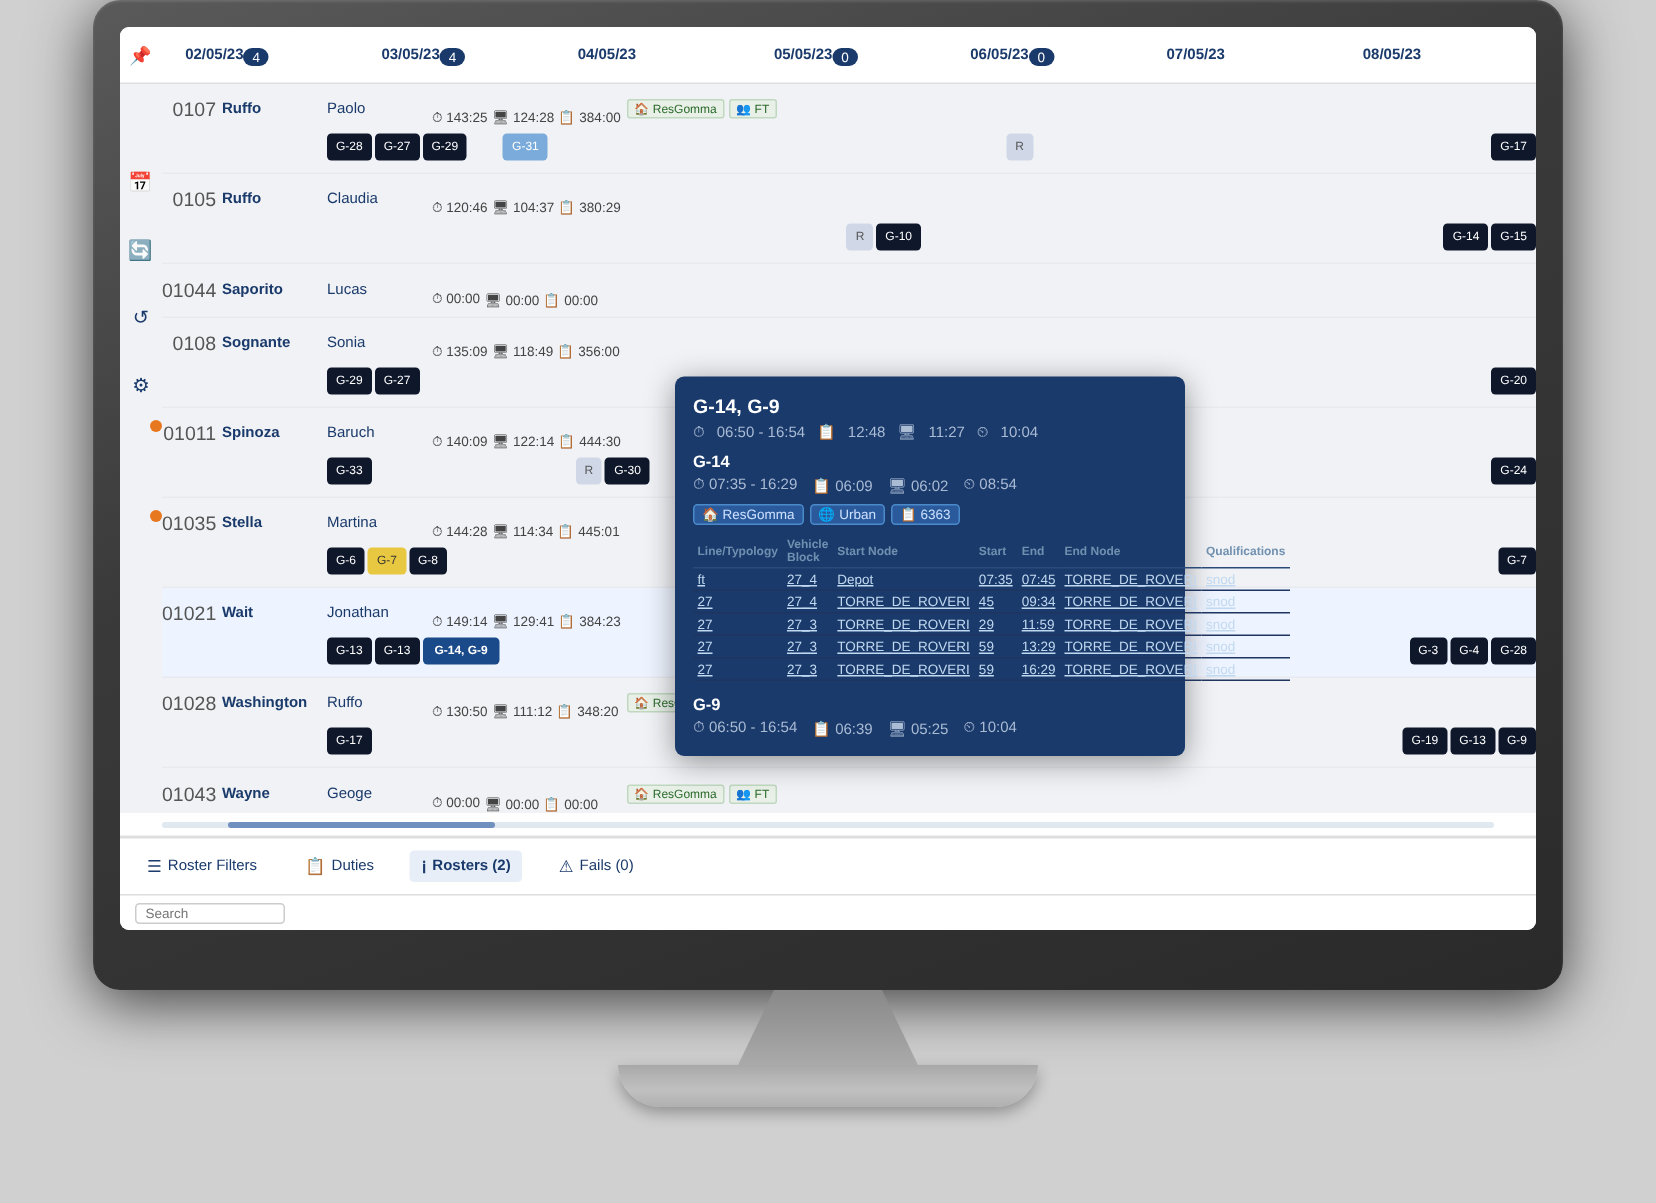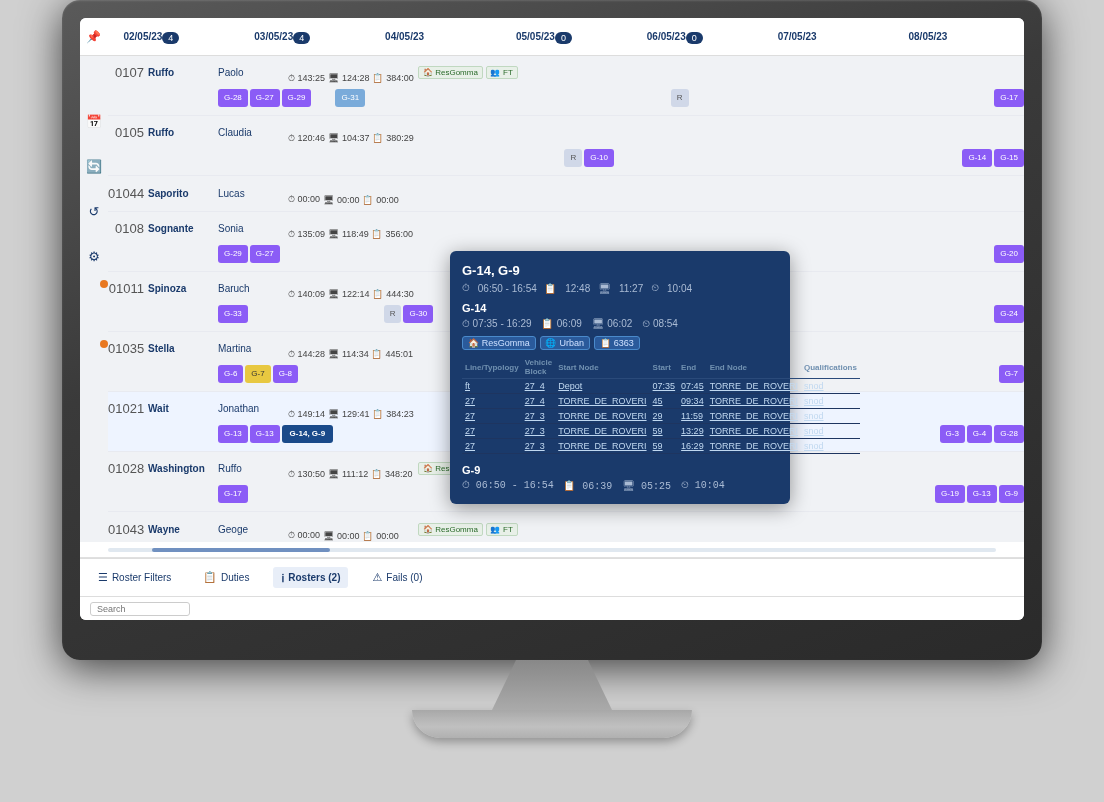--- a/index.html
+++ b/index.html
@@ -255,21 +255,21 @@
       align-items: center;
       justify-content: center;
       font-size: 8px;
       color: white;
       padding: 0 6px;
       white-space: nowrap;
       cursor: pointer;
     }
 
     .block-blue {
-      background: #8b5cf6;
+      background: #0f172a;
     }
 
     .block-light-blue {
       background: #7aabda;
     }
 
     .block-dark-blue {
       background: #1a4a8a;
     }
 
@@ -376,21 +376,20 @@
       font-weight: bold;
       color: white;
       margin: 8px 0 4px 0;
     }
 
     .popup-section2-stats {
       display: flex;
       gap: 10px;
       font-size: 10px;
       color: #aabbd4;
-      font-family: Liberation Mono, monospace;
     }
 
     
     .bottom-bar {
       background: white;
       border-top: 1px solid #ddd;
       height: 38px;
       display: flex;
       align-items: center;
       padding: 0 10px;

